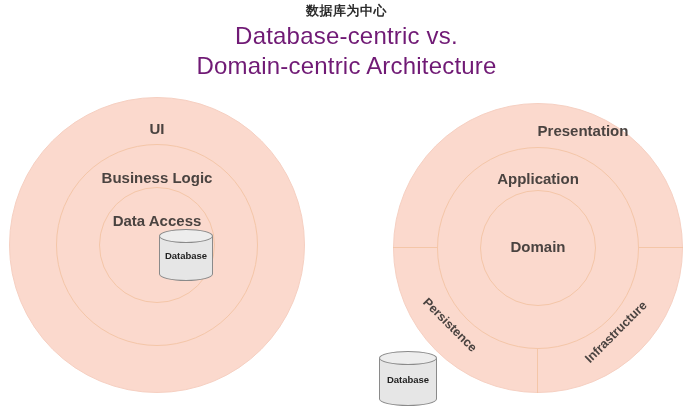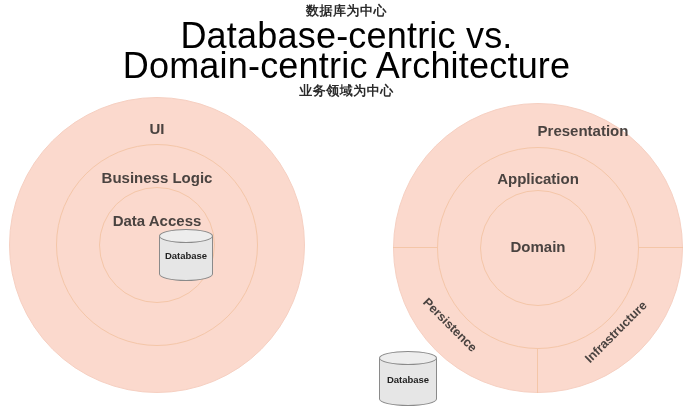--- a/index.html
+++ b/index.html
@@ -35,23 +35,23 @@
     font-size: 13px;
     font-weight: 700;
     color: #2b2b2b;
     line-height: 16px;
     letter-spacing: 0.5px;
   }
   .cn-top { margin-top: 3px; }
   .cn-bottom { margin-top: 2px; }
   .main-title {
     font-family: "Liberation Sans", sans-serif;
-    font-size: 36px;
+    font-size: 24px;
     font-weight: 300;
-    color: #000000;
+    color: #701a75;
     line-height: 30px;
     letter-spacing: 0.2px;
     margin-top: 2px;
   }
   .main-title .line { display: block; }
 
   
   .ring {
     position: absolute;
     border-radius: 50%;
@@ -139,21 +139,20 @@
 <body>
 
 <div id="diagram-root">
 
   <div class="title-block">
     <div class="cn-annotation cn-top">数据库为中心</div>
     <div class="main-title">
       <span class="line">Database-centric vs.</span>
       <span class="line">Domain-centric Architecture</span>
     </div>
-    <div class="cn-annotation cn-bottom">业务领域为中心</div>
   </div>
 
   <div>
 
     <div class="ring ring-outer" style="left:9px; top:97px; width:296px; height:296px;"></div>
 
     <div class="ring ring-inner-line" style="left:56px; top:144px; width:202px; height:202px;"></div>
 
     <div class="ring ring-inner-line" style="left:99px; top:187px; width:116px; height:116px;"></div>
 

